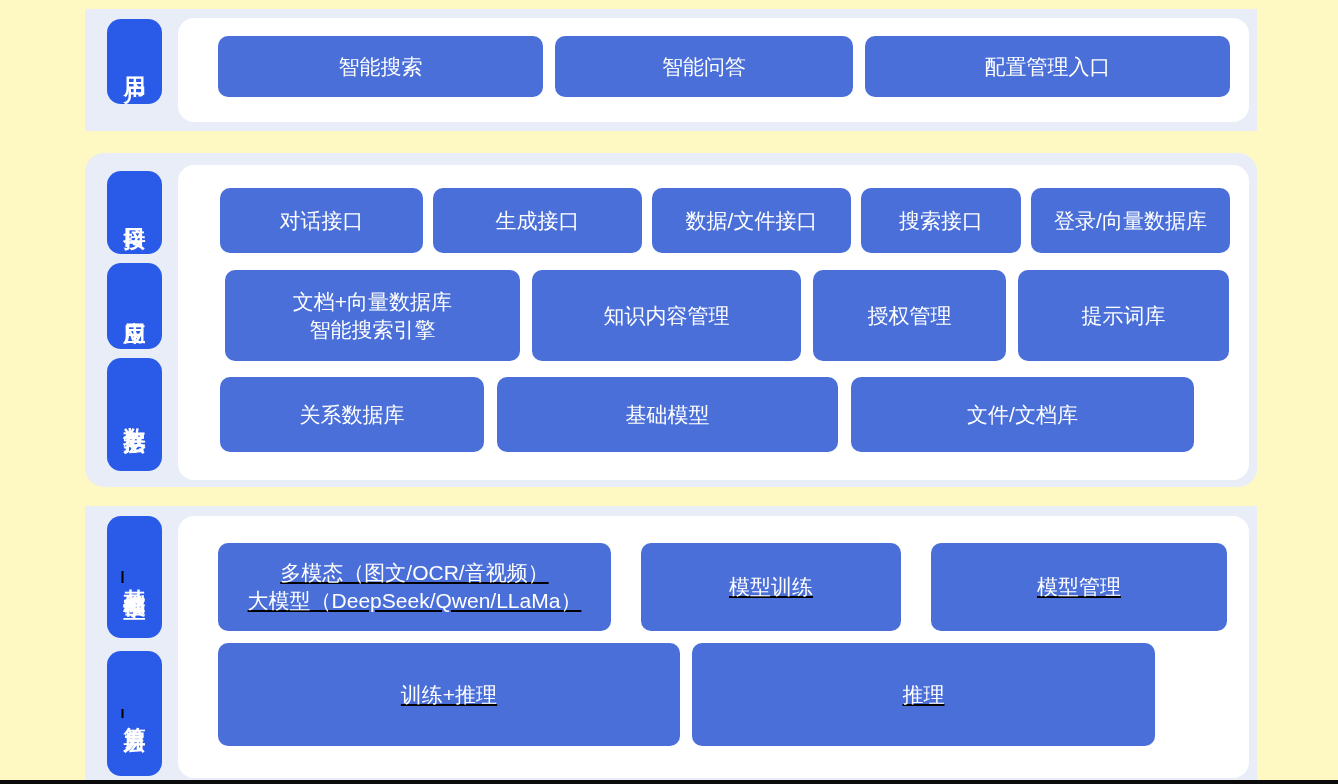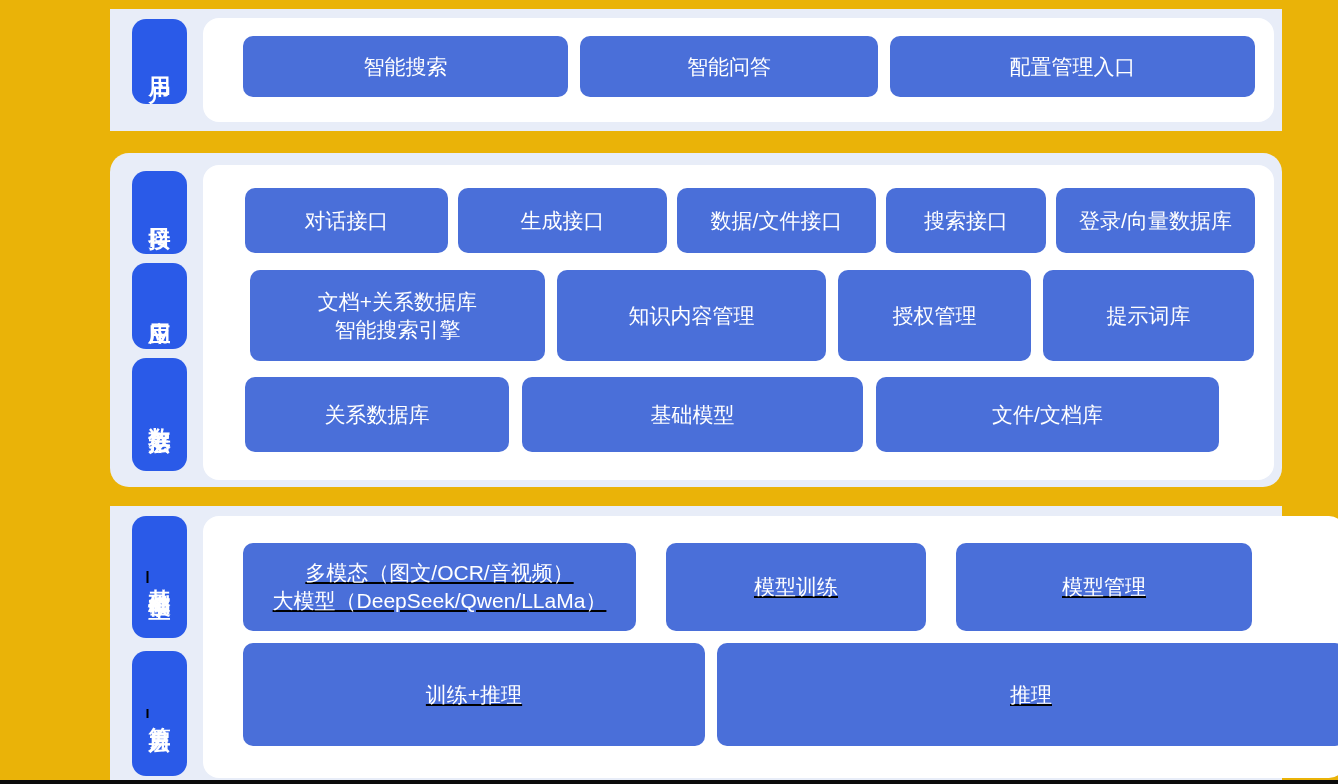--- a/index.html
+++ b/index.html
@@ -9,23 +9,22 @@
     --panel-bg:#ffffff;
     --text-white:#ffffff;
     --baseline-black:#0b0b0b;
   }
   *{box-sizing:border-box;margin:0;padding:0;}
   html,body{background:#ffffff;}
   body{font-family:"Liberation Sans","DejaVu Sans",sans-serif;}
   .page{
     position:relative;
     width:1338px;height:784px;
-    background:#eab308;
+    background:#fef9c3;
     overflow:hidden;
-    padding-left:25px;
   }
   .band{
     margin-left:85px;
     width:1172px;
     background:var(--band-bg);
     display:flex;
     align-items:stretch;
     padding-left:22px;
   }
   .band-1{margin-top:9px;height:122px;}
@@ -126,21 +125,21 @@
     <div class="panel panel-2">
       <div class="row row-interface">
         <div class="node" style="width:203px">对话接口</div>
         <div class="node" style="width:209px">生成接口</div>
         <div class="node" style="width:199px">数据/文件接口</div>
         <div class="node" style="width:160px">搜索接口</div>
         <div class="node" style="width:199px">登录/向量数据库</div>
       </div>
       <div class="row row-application">
         <div class="node two-line" style="width:295px">
-          <span>文档+关系数据库</span>
+          <span>文档+向量数据库</span>
           <span>智能搜索引擎</span>
         </div>
         <div class="node" style="width:269px">知识内容管理</div>
         <div class="node" style="width:193px">授权管理</div>
         <div class="node" style="width:211px">提示词库</div>
       </div>
       <div class="row row-data">
         <div class="node" style="width:264px">关系数据库</div>
         <div class="node" style="width:341px">基础模型</div>
         <div class="node" style="width:343px">文件/文档库</div>
@@ -157,19 +156,19 @@
       <div class="row row-foundation">
         <div class="node two-line" style="width:393px">
           <span>多模态（图文/OCR/音视频）</span>
           <span>大模型（DeepSeek/Qwen/LLaMa）</span>
         </div>
         <div class="node" style="width:260px">模型训练</div>
         <div class="node" style="width:296px">模型管理</div>
       </div>
       <div class="row row-compute">
         <div class="node" style="width:462px">训练+推理</div>
-        <div class="node" style="width:628px">推理</div>
+        <div class="node" style="width:463px">推理</div>
       </div>
     </div>
   </section>
 
   <div class="baseline"></div>
 </div>
 
 </body></html>

